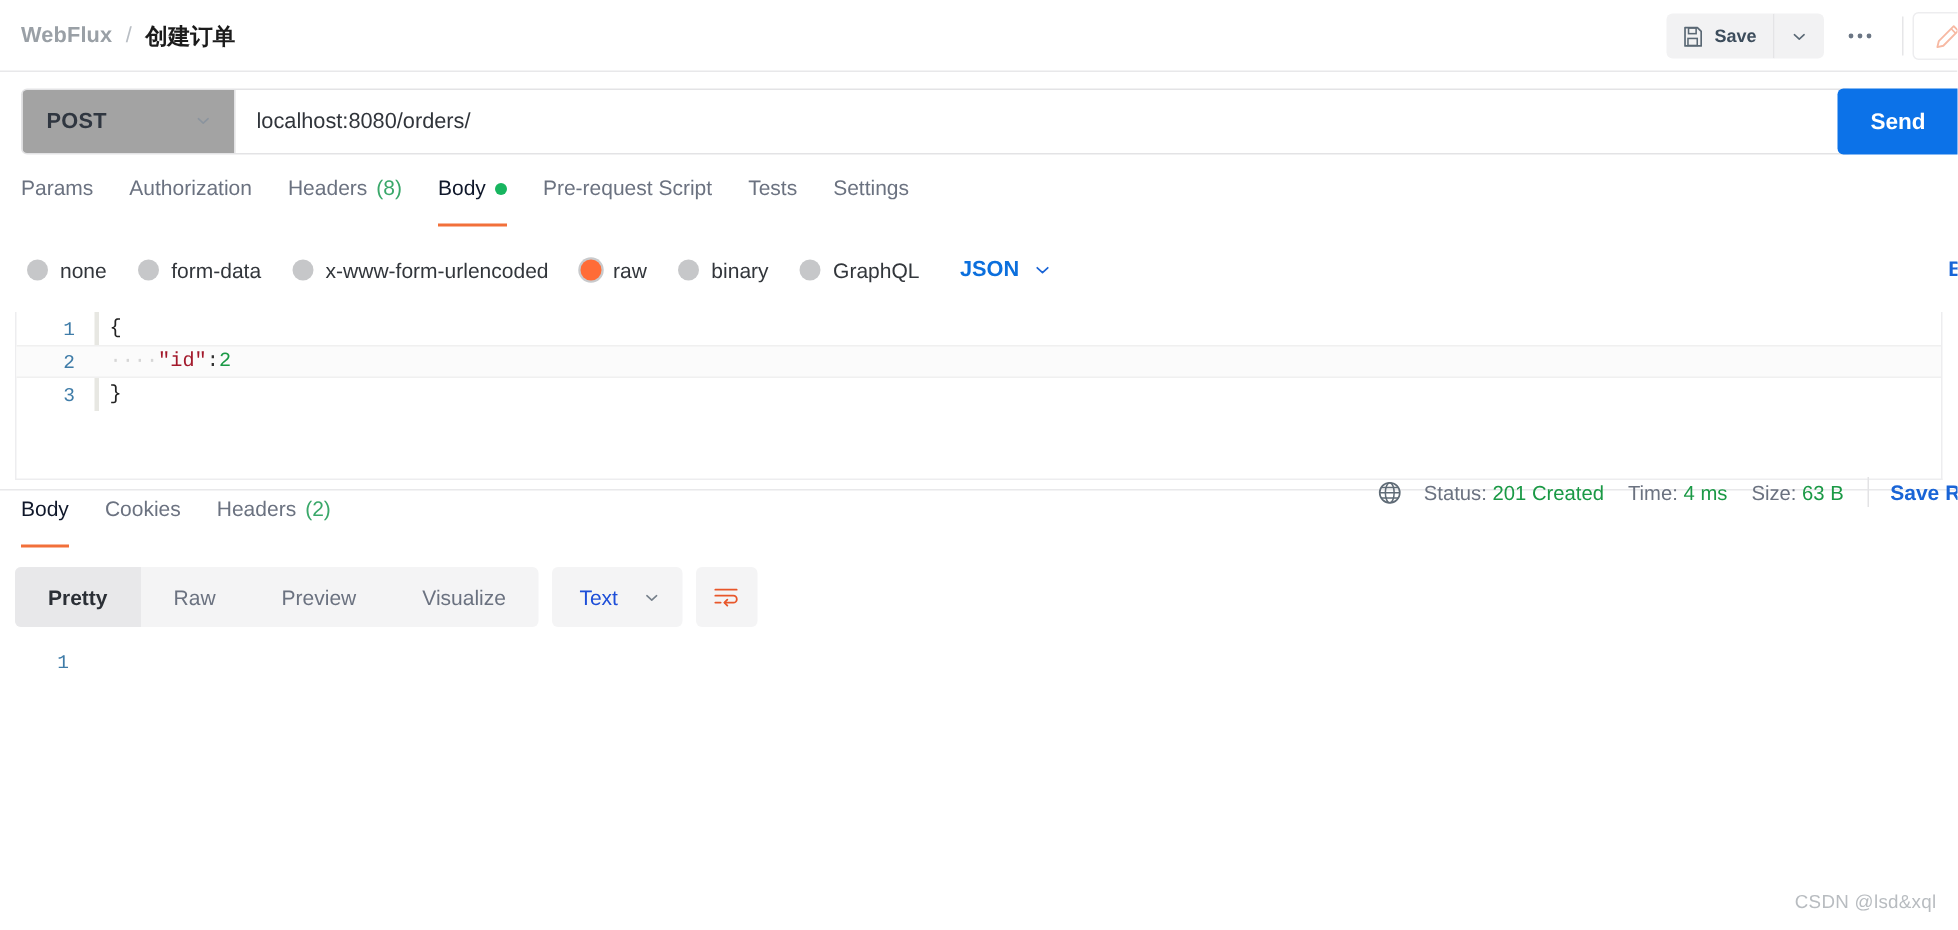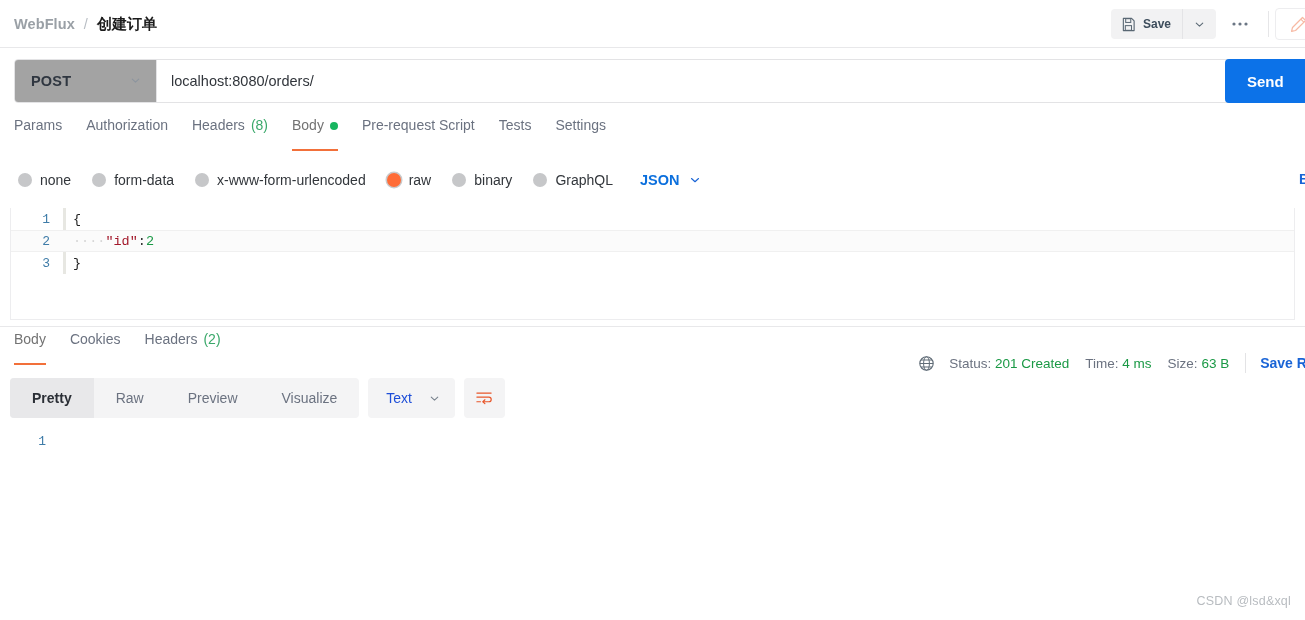--- a/index.html
+++ b/index.html
@@ -92,21 +92,21 @@
   .reqtabs {
     position:absolute; top:117px; left:0; right:0; height:36px;
     display:flex; align-items:flex-start; padding:0 14px; gap:0;
   }
   .rtab {
     position:relative; padding:0 12px 9px 12px; height:34px;
     display:flex; align-items:flex-start; gap:6px;
     font-size:14px; color:#6b7280; cursor:pointer; white-space:nowrap;
   }
   .rtab:first-child { padding-left:0; }
-  .rtab.active { color:#737373; }
+  .rtab.active { color:#0f172a; }
   .rtab.active::after {
     content:""; position:absolute; left:12px; right:12px; bottom:0;
     height:2px; background:#f2703a;
   }
   .rtab:first-child.active::after { left:0; }
   .rtab .cnt { color:#3aa86a; }
   .greendot { width:8px; height:8px; border-radius:50%; background:#17b55f; margin-top:5px; }
 
   
   .bodyrow {
@@ -156,21 +156,21 @@
   .c-colon { color:#333; }
   .c-num { color:#1a9945; }
   .c-indent { color:#d6d6d6; }
 
   
   .respbar {
     position:absolute; top:331px; left:0; right:0; height:36px;
     display:flex; align-items:flex-start; padding:0 14px;
   }
   .sbar {
-    position:absolute; right:0; top:353px;
+    position:absolute; right:0; top:318px;
     display:flex; align-items:center; gap:0; font-size:13.5px;
   }
   .stat-item { color:#6b7280; margin-right:16px; white-space:nowrap; }
   .stat-item b { font-weight:400; }
   .stat-val { color:#1a9945; }
   .globe { margin-right:14px; display:flex; align-items:center; }
   .sv-sep { width:1px; height:20px; background:#e3e3e5; margin-right:14px; }
   .saveresp { color:#1964d6; font-weight:700; font-size:14px; cursor:pointer; white-space:nowrap; margin-right:-26px; }
 
   

